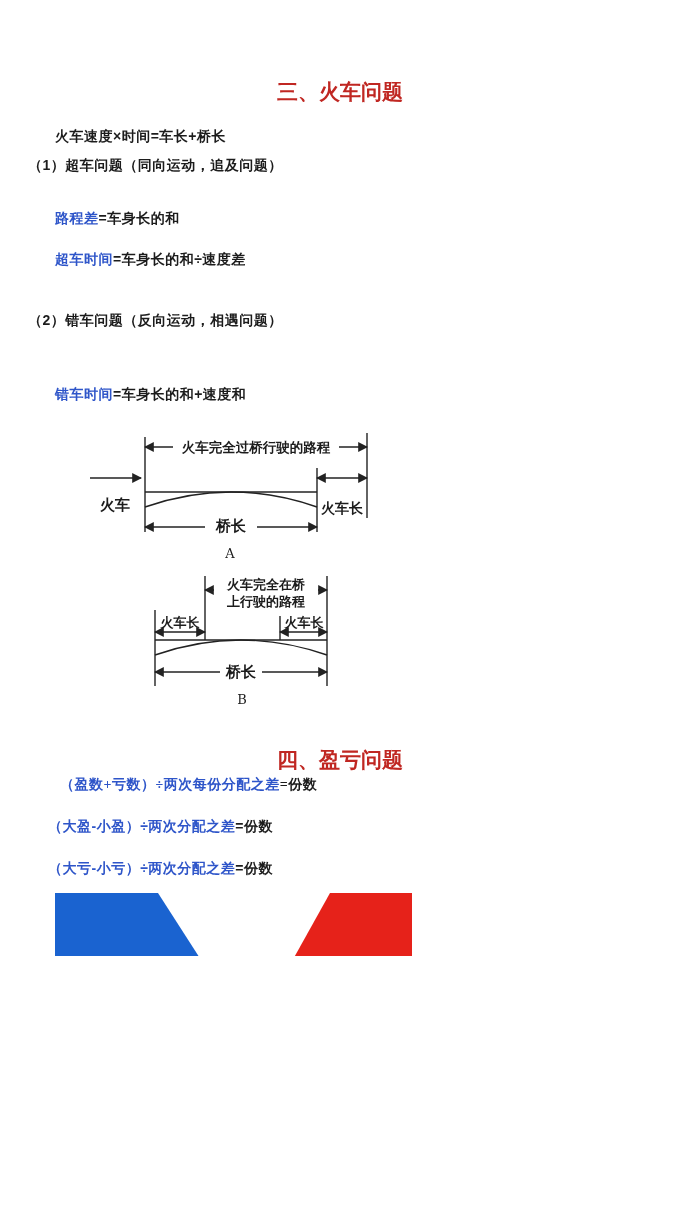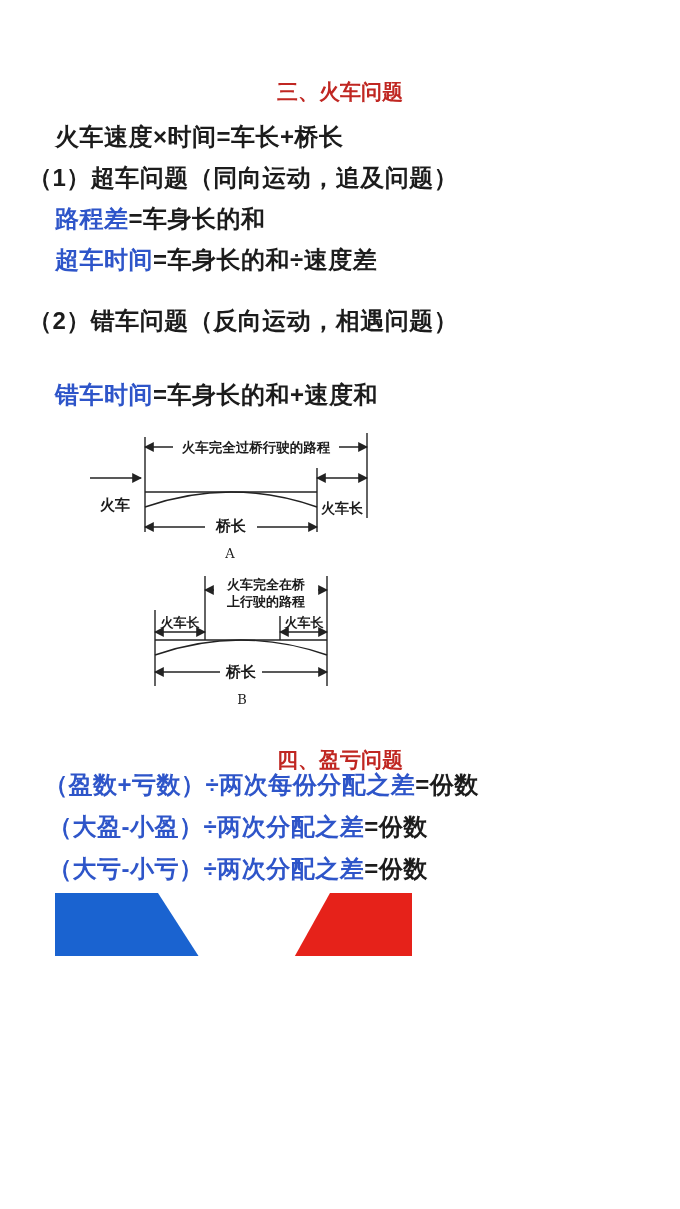--- a/index.html
+++ b/index.html
@@ -6,21 +6,21 @@
   .page {
     position:relative; width:680px; height:956px; background:#ffffff; overflow:hidden;
     font-family:"Liberation Sans","DejaVu Sans",sans-serif;
     font-weight:bold; color:#1c1c1c;
   }
   .abs { position:absolute; white-space:nowrap; }
   .sec-title {
     position:absolute; left:0; width:680px; text-align:center;
     font-size:21px; line-height:24px; color:#c02722; margin:0;
   }
-  .bodyline { font-size:24px; line-height:25px; letter-spacing:0.5px; }
+  .bodyline { font-size:14px; line-height:25px; letter-spacing:0.5px; }
   .blue { color:#2e55c9; }
   .black { color:#1c1c1c; }
   svg { position:absolute; overflow:hidden; }
   svg text {
     font-family:"Liberation Sans","DejaVu Sans",sans-serif;
     font-weight:bold; fill:#1c1c1c;
   }
   .d13  { font-size:13px; text-anchor:middle; }
   .d135 { font-size:13.5px; text-anchor:middle; }
   .d14  { font-size:14px; text-anchor:middle; }
@@ -32,21 +32,21 @@
 </style>
 </head>
 <body>
 
 <div class="page">
 
   <h2 class="sec-title" style="top:80px;">三、火车问题</h2>
 
   <div class="abs bodyline" style="top:124px; left:55px;">火车速度×时间=车长+桥长</div>
 
-  <div class="abs bodyline" style="top:165px; left:28px;">（1）超车问题（同向运动，追及问题）</div>
+  <div class="abs bodyline" style="top:153px; left:28px;">（1）超车问题（同向运动，追及问题）</div>
 
   <div class="abs bodyline" style="top:247px; left:55px;"><span class="blue">超车时间</span><span class="black">=车身长的和÷速度差</span></div>
 
   <div class="abs bodyline" style="top:206px; left:55px;"><span class="blue">路程差</span><span class="black">=车身长的和</span></div>
 
   <div class="abs bodyline" style="top:308px; left:28px;">（2）错车问题（反向运动，相遇问题）</div>
 
 
   <div class="abs bodyline" style="top:374px; left:55px;margin-top:8px;"><span class="blue">错车时间</span><span class="black">=车身长的和+速度和</span></div>
 
@@ -99,21 +99,21 @@
     <text x="118" y="38" class="d13">上行驶的路程</text>
     <text x="32" y="59" class="d13">火车长</text>
     <text x="156" y="59" class="d13">火车长</text>
     <rect x="72" y="95" width="42" height="16" fill="#ffffff"></rect>
     <text x="93" y="109" class="d15">桥长</text>
     <text x="94" y="136" class="figl">B</text>
   </svg>
 
   <h2 class="sec-title" style="top:748px;">四、盈亏问题</h2>
 
-  <div class="abs bodyline" style="top:772px; left:44px;"><span class="blue">（盈数+亏数）÷两次每份分配之差</span><span class="black">=份数</span></div>
+  <div class="abs bodyline" style="top:772px; left:60px;font-family:Liberation Serif, serif;"><span class="blue">（盈数+亏数）÷两次每份分配之差</span><span class="black">=份数</span></div>
 
   <div class="abs bodyline" style="top:856px; left:48px;"><span class="blue">（大亏-小亏）÷两次分配之差</span><span class="black">=份数</span></div>
 
   <div class="abs bodyline" style="top:814px; left:48px;"><span class="blue">（大盈-小盈）÷两次分配之差</span><span class="black">=份数</span></div>
 
   <svg style="left:55px; top:893px;" width="357" height="227" viewBox="0 0 357 227">
     <polygon points="0,0 103,0 193,140 147,227 0,227" fill="#1a63d0"></polygon>
     <polygon points="357,0 275,0 197,140 242,227 357,227" fill="#e6221a"></polygon>
     <text class="bigchar" font-size="110" transform="translate(82,142) rotate(-22)">盈</text>
     <text class="bigchar" font-size="100" transform="translate(303,142) rotate(-32)">亏</text>

